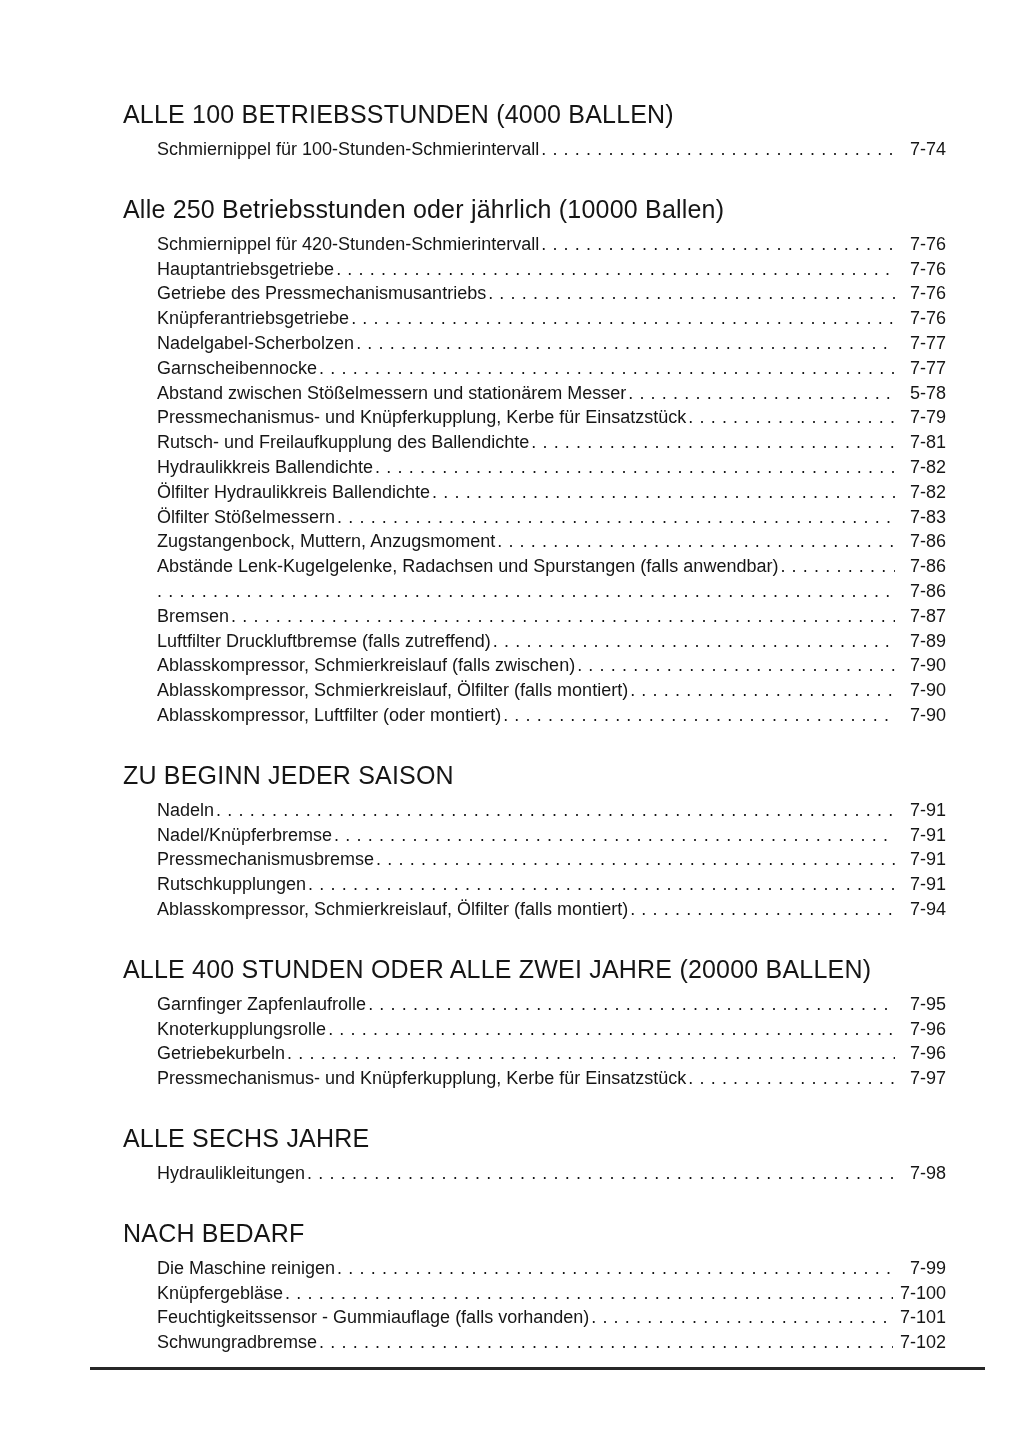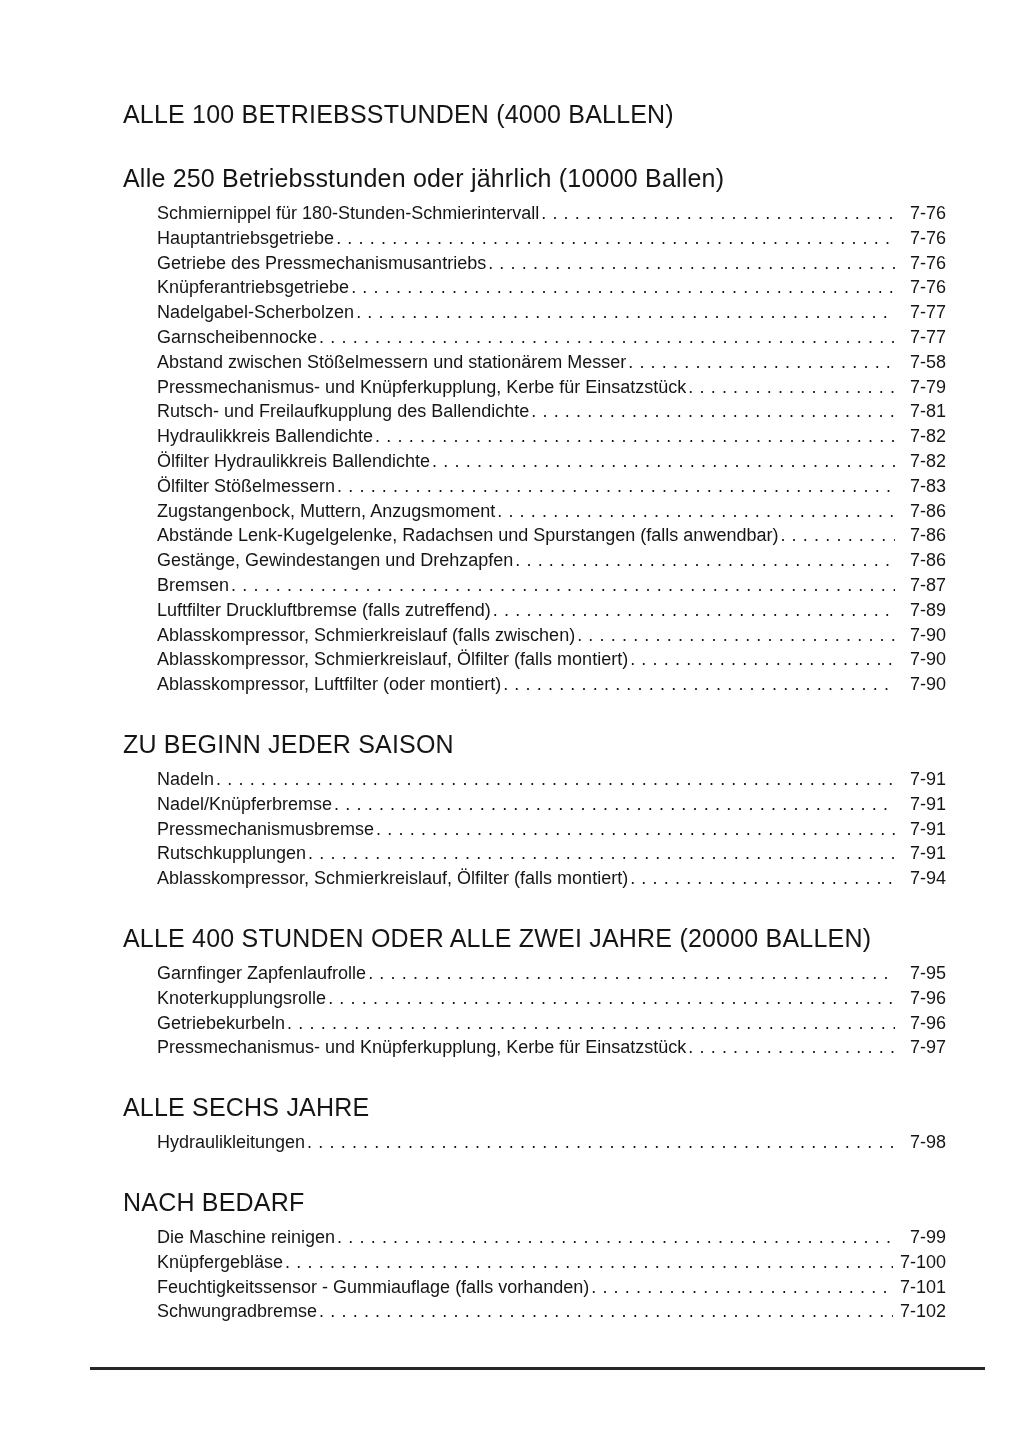--- a/index.html
+++ b/index.html
@@ -68,27 +68,34 @@
     background: #272727;
   }
 </style>
 </head>
 <body>
 
 <div class="page">
   <div id="sections">
   <section class="toc-section">
     <h2 class="toc-heading">ALLE 100 BETRIEBSSTUNDEN (4000 BALLEN)</h2>
+    <div class="entries">
+  <div class="toc-entry">
+    <span class="entry-title">Schmiernippel für 100-Stunden-Schmierintervall</span>
+    <span class="entry-dots"></span>
+    <span class="entry-page">7-74</span>
+  </div>
+</div>
   </section>
 
   <section class="toc-section">
     <h2 class="toc-heading">Alle 250 Betriebsstunden oder jährlich (10000 Ballen)</h2>
     <div class="entries">
   <div class="toc-entry">
-    <span class="entry-title">Schmiernippel für 180-Stunden-Schmierintervall</span>
+    <span class="entry-title">Schmiernippel für 420-Stunden-Schmierintervall</span>
     <span class="entry-dots"></span>
     <span class="entry-page">7-76</span>
   </div>
 
   <div class="toc-entry">
     <span class="entry-title">Hauptantriebsgetriebe</span>
     <span class="entry-dots"></span>
     <span class="entry-page">7-76</span>
   </div>
 
@@ -112,21 +119,21 @@
 
   <div class="toc-entry">
     <span class="entry-title">Garnscheibennocke</span>
     <span class="entry-dots"></span>
     <span class="entry-page">7-77</span>
   </div>
 
   <div class="toc-entry">
     <span class="entry-title">Abstand zwischen Stößelmessern und stationärem Messer</span>
     <span class="entry-dots"></span>
-    <span class="entry-page">7-58</span>
+    <span class="entry-page">5-78</span>
   </div>
 
   <div class="toc-entry">
     <span class="entry-title">Pressmechanismus- und Knüpferkupplung, Kerbe für Einsatzstück</span>
     <span class="entry-dots"></span>
     <span class="entry-page">7-79</span>
   </div>
 
   <div class="toc-entry">
     <span class="entry-title">Rutsch- und Freilaufkupplung des Ballendichte</span>
@@ -158,21 +165,20 @@
     <span class="entry-page">7-86</span>
   </div>
 
   <div class="toc-entry">
     <span class="entry-title">Abstände Lenk-Kugelgelenke, Radachsen und Spurstangen (falls anwendbar)</span>
     <span class="entry-dots"></span>
     <span class="entry-page">7-86</span>
   </div>
 
   <div class="toc-entry">
-    <span class="entry-title">Gestänge, Gewindestangen und Drehzapfen</span>
     <span class="entry-dots"></span>
     <span class="entry-page">7-86</span>
   </div>
 
   <div class="toc-entry">
     <span class="entry-title">Bremsen</span>
     <span class="entry-dots"></span>
     <span class="entry-page">7-87</span>
   </div>
 

